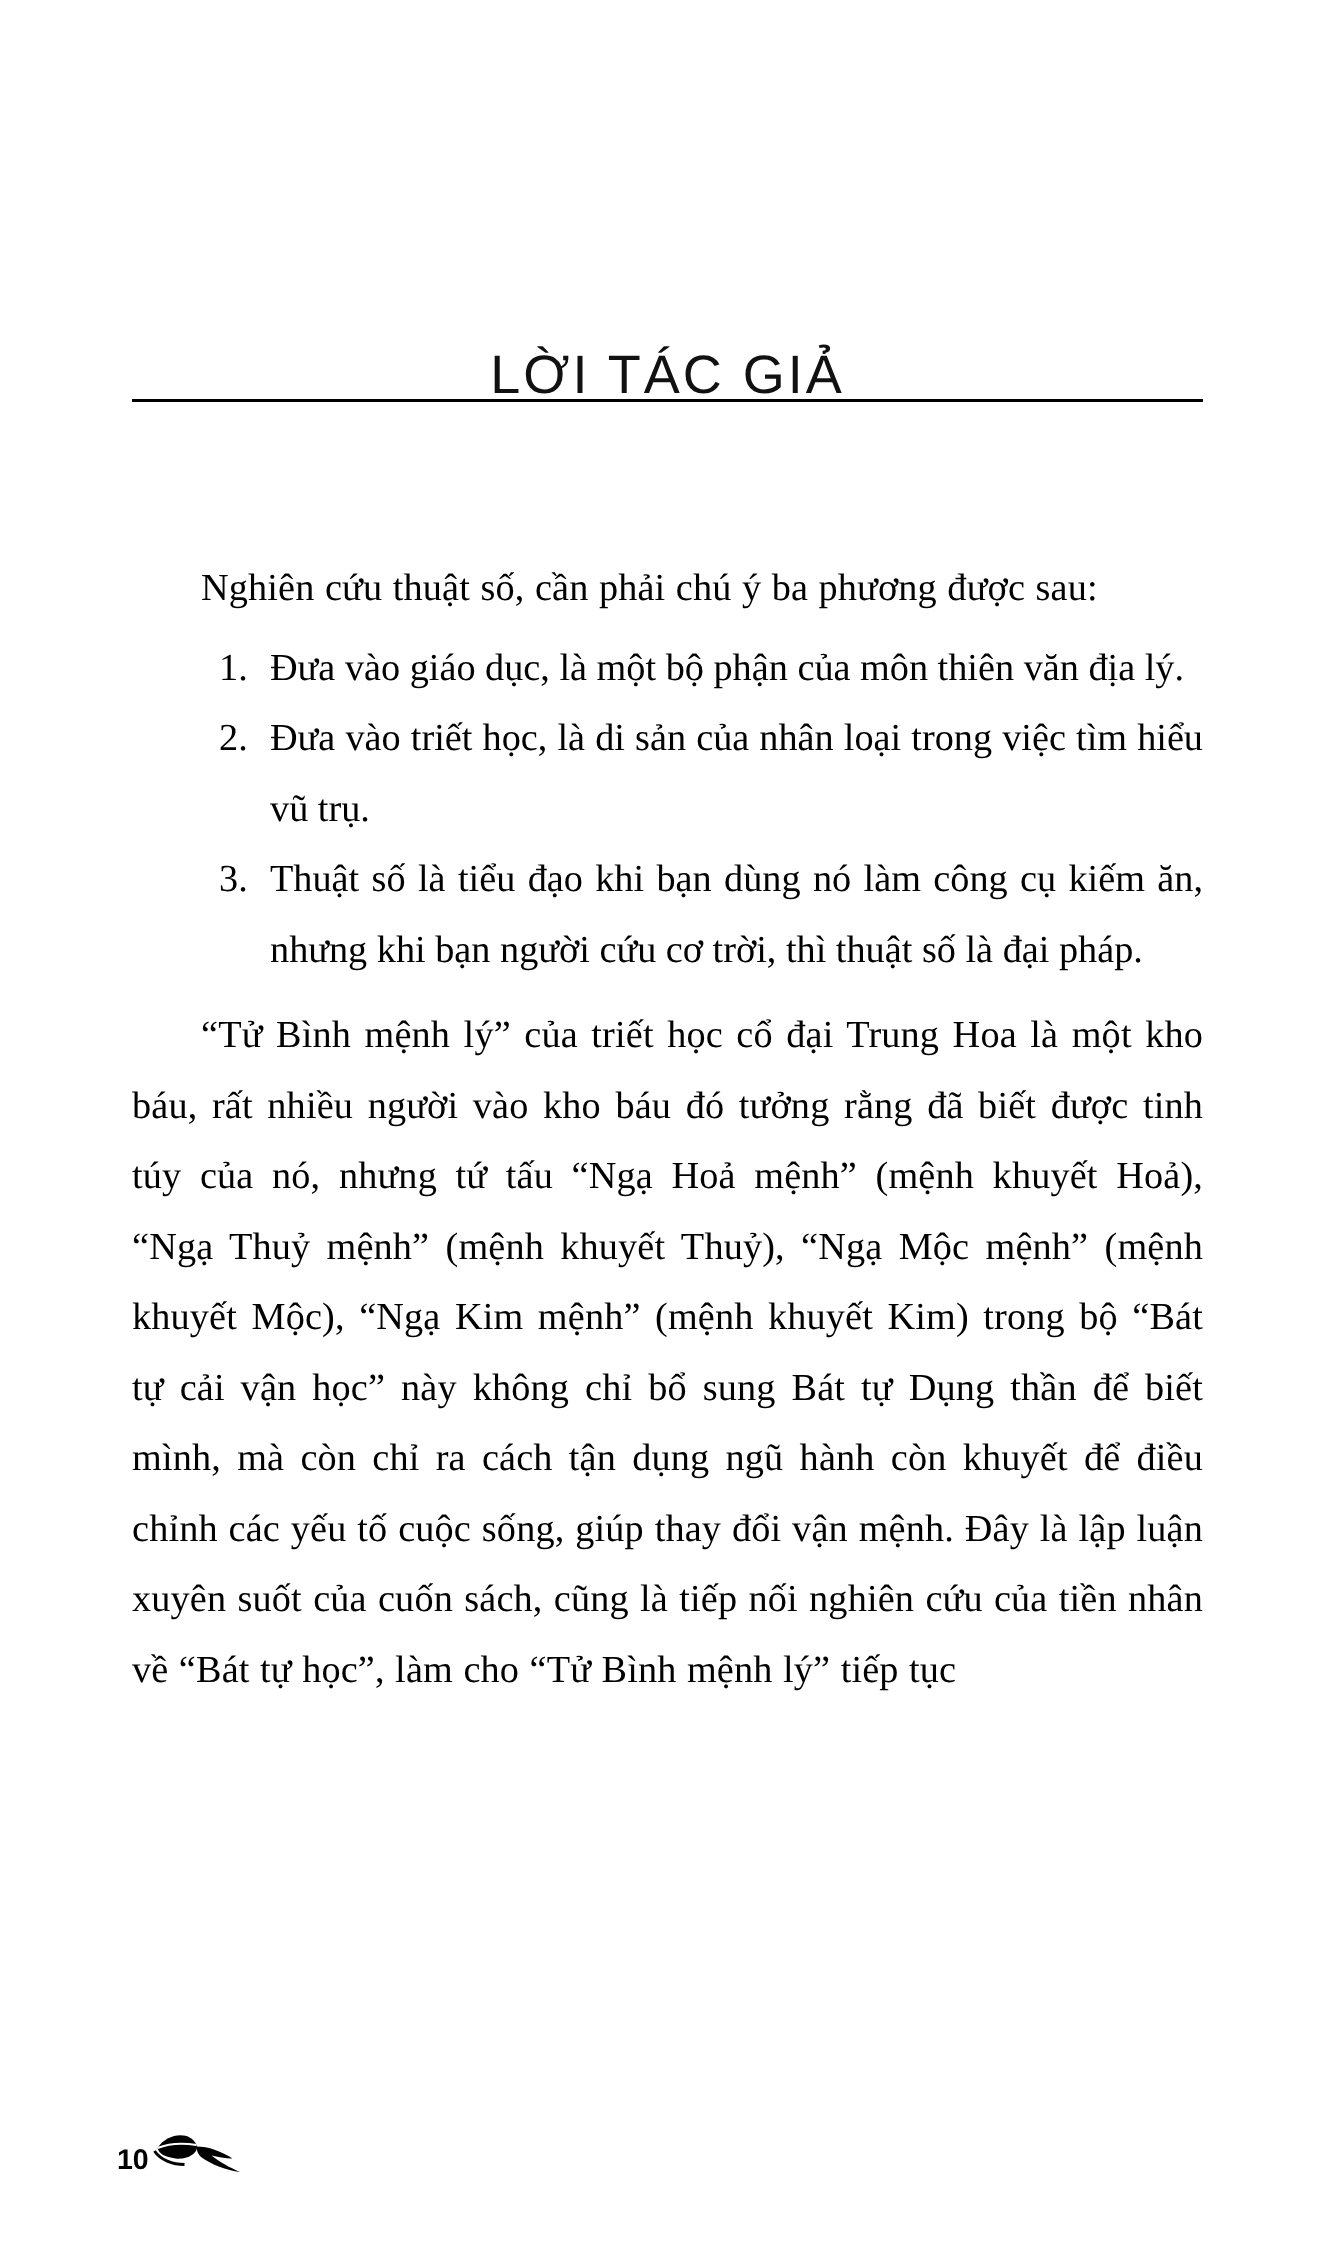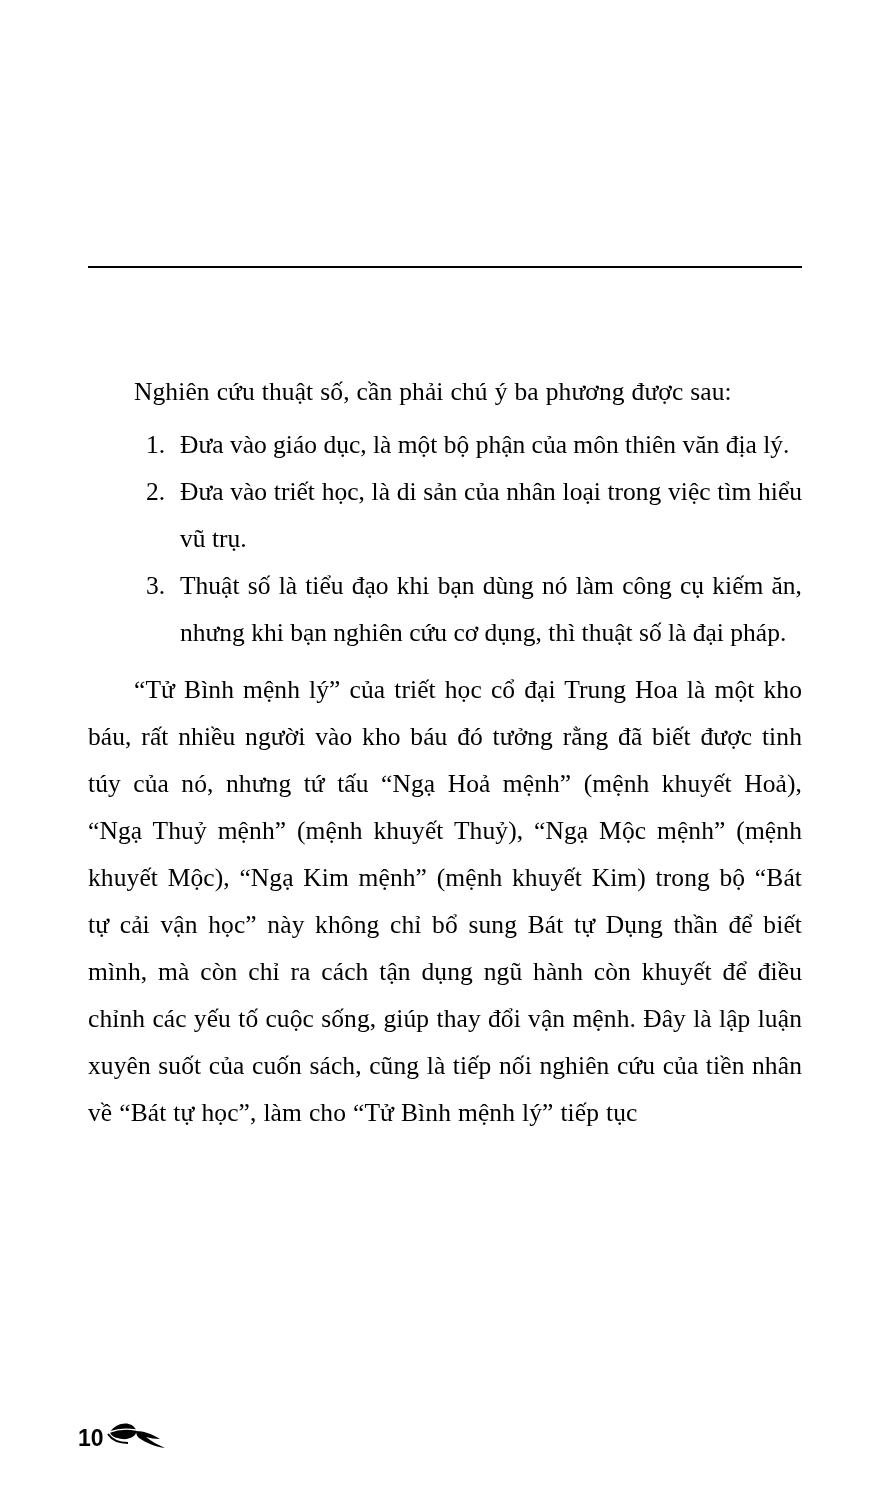--- a/index.html
+++ b/index.html
@@ -90,56 +90,57 @@
   .footer {
     position: absolute;
     left: 78px;
     bottom: 48px;
     display: flex;
     align-items: flex-end;
     gap: 2px;
   }
   .page-number {
     font-family: "Liberation Sans", sans-serif;
-    font-size: 23px;
+    font-size: 19px;
     font-weight: bold;
     color: #000;
     line-height: 1;
     padding-bottom: 2px;
   }
   .ornament {
     width: 62px;
     height: 34px;
     display: block;
   }
 </style>
 </head>
 <body>
 
 <div class="page">
 
+  <h1 class="page-title">LỜI TÁC GIẢ</h1>
   <div class="title-rule"></div>
 
   <div class="body-area">
 
 
     <p class="para">Nghiên cứu thuật số, cần phải chú ý ba phương được sau:</p>
 
     <ol class="numbered">
       <li>
         <span class="num">1.</span>
         <span>Đưa vào giáo dục, là một bộ phận của môn thiên văn địa lý.</span>
       </li>
       <li>
         <span class="num">2.</span>
         <span>Đưa vào triết học, là di sản của nhân loại trong việc tìm hiểu vũ trụ.</span>
       </li>
       <li>
         <span class="num">3.</span>
-        <span>Thuật số là tiểu đạo khi bạn dùng nó làm công cụ kiếm ăn, nhưng khi bạn nghiên cứu cơ dụng, thì thuật số là đại pháp.</span>
+        <span>Thuật số là tiểu đạo khi bạn dùng nó làm công cụ kiếm ăn, nhưng khi bạn người cứu cơ trời, thì thuật số là đại pháp.</span>
       </li>
     </ol>
 
 
     <p class="para">“Tử Bình mệnh lý” của triết học cổ đại Trung Hoa là một kho báu, rất nhiều người vào kho báu đó tưởng rằng đã biết được tinh túy của nó, nhưng tứ tấu “Ngạ Hoả mệnh” (mệnh khuyết Hoả), “Ngạ Thuỷ mệnh” (mệnh khuyết Thuỷ), “Ngạ Mộc mệnh” (mệnh khuyết Mộc), “Ngạ Kim mệnh” (mệnh khuyết Kim) trong bộ “Bát tự cải vận học” này không chỉ bổ sung Bát tự Dụng thần để biết mình, mà còn chỉ ra cách tận dụng ngũ hành còn khuyết để điều chỉnh các yếu tố cuộc sống, giúp thay đổi vận mệnh. Đây là lập luận xuyên suốt của cuốn sách, cũng là tiếp nối nghiên cứu của tiền nhân về “Bát tự học”, làm cho “Tử Bình mệnh lý” tiếp tục</p>
 
   </div>
 
   <div class="footer">
     <span class="page-number">10</span>

